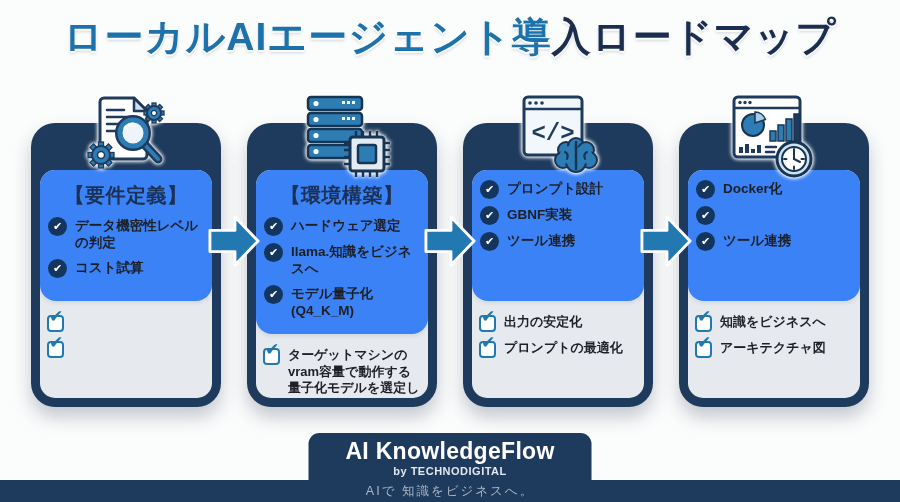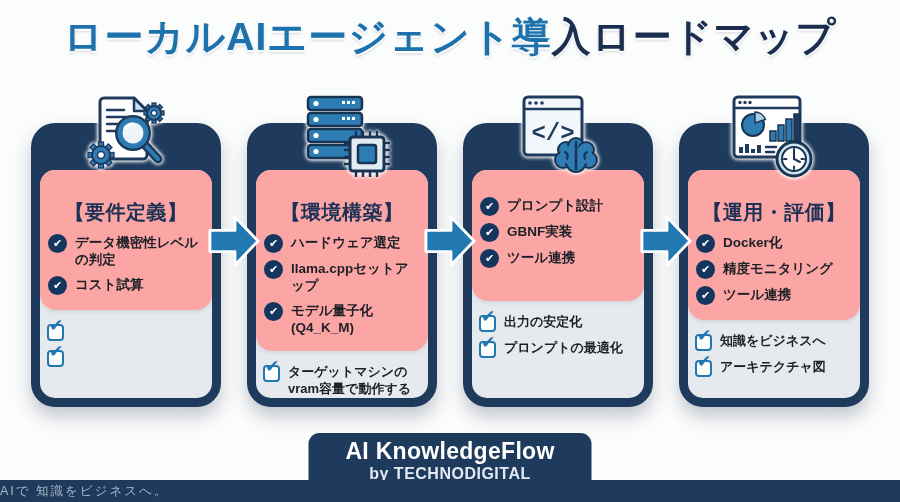--- a/index.html
+++ b/index.html
@@ -34,22 +34,22 @@
   .card-icon {
     position:absolute; top:-28px; left:50%; transform:translateX(-50%);
     width:104px; height:84px; z-index:3;
     filter:drop-shadow(0 0 2px #fff) drop-shadow(0 0 1px #fff);
   }
   .card-inner {
     height:100%; background:#e6eaef; border-radius:15px;
     display:flex; flex-direction:column; overflow:hidden;
   }
   .panel-white {
-    background:#fca5a5; border-radius:8px 8px 16px 16px;
-    min-height:131px; padding:27px 8px 8px; flex:0 0 auto;
+    background:#3b82f6; border-radius:8px 8px 16px 16px;
+    min-height:131px; padding:10px 8px 8px; flex:0 0 auto;
     box-shadow:0 2px 4px rgba(30,45,70,.10);
   }
   .card-header {
     font-size:20px; font-weight:800; color:#1b3155;
     text-align:center; margin:2px 0 8px; letter-spacing:.5px; white-space:nowrap;
   }
   ul.tasks, ul.checks { list-style:none; }
   ul.tasks li, ul.checks li {
     display:flex; gap:8px; align-items:flex-start; margin-bottom:7px;
     font-size:13.5px; font-weight:700; color:#1d2027; line-height:1.28;
@@ -74,24 +74,24 @@
   .arrow { position:absolute; top:210px; z-index:5; }
   .arrow-1 { left:208px; } .arrow-2 { left:424px; } .arrow-3 { left:640px; }
 
   
   .brand-box {
     position:absolute; bottom:22px; left:50%; transform:translateX(-50%);
     width:283px; height:47px; background:#1e3a5c;
     border-radius:11px 11px 0 0; text-align:center; z-index:2;
   }
   .brand { color:#ffffff; font-size:23px; font-weight:800; margin-top:5px; letter-spacing:.3px; }
-  .byline { color:#e3e9f1; font-size:16px; font-weight:700; letter-spacing:.5px; }
+  .byline { color:#e3e9f1; font-size:11px; font-weight:700; letter-spacing:.5px; }
   .bottom-bar {
     position:absolute; bottom:0; left:0; width:100%; height:22px;
-    background:#1e3a5c; display:flex; align-items:center; z-index:3;
+    background:#1e3a5c; display:flex; align-items:center; justify-content:center; z-index:3;
   }
   .tagline { color:#aab6c6; font-size:12.5px; letter-spacing:2px; }
 </style>
 </head>
 <body>
 
 <div class="page">
 
   <h1 class="title"><span class="t1">ローカルAIエージェント導</span><span class="t2">入ロードマップ</span></h1>
 
@@ -226,21 +226,21 @@
       <div class="card-inner">
         <div class="panel-white">
           <h2 class="card-header">【環境構築】</h2>
           <ul class="tasks">
             <li>
                 <span class="tick">✔</span>
                 <span>ハードウェア選定</span>
               </li>
             <li>
                 <span class="tick">✔</span>
-                <span>llama.cppセットアップ</span>
+                <span>llama.知識をビジネスへ</span>
               </li>
             <li>
                 <span class="tick">✔</span>
                 <span>モデル量子化(Q4_K_M)</span>
               </li>
           </ul>
         </div>
         <ul class="checks">
           <li>
               <span class="cbx">
@@ -353,29 +353,27 @@
               <line x1="-10" y1="0" x2="-7.5" y2="0"></line>
                 <line x1="10" y1="0" x2="7.5" y2="0"></line>
               <line x1="0" y1="0" x2="0" y2="-8"></line>
                 <line x1="0" y1="0" x2="6" y2="3"></line>
             </g>
           </g>
         </svg>
       </div>
       <div class="card-inner">
         <div class="panel-white">
-          <h2 class="card-header">【運用・評価】</h2>
           <ul class="tasks">
             <li>
                 <span class="tick">✔</span>
                 <span>Docker化</span>
               </li>
             <li>
                 <span class="tick">✔</span>
-                <span>精度モニタリング</span>
               </li>
             <li>
                 <span class="tick">✔</span>
                 <span>ツール連携</span>
               </li>
           </ul>
         </div>
         <ul class="checks">
           <li>
               <span class="cbx">

